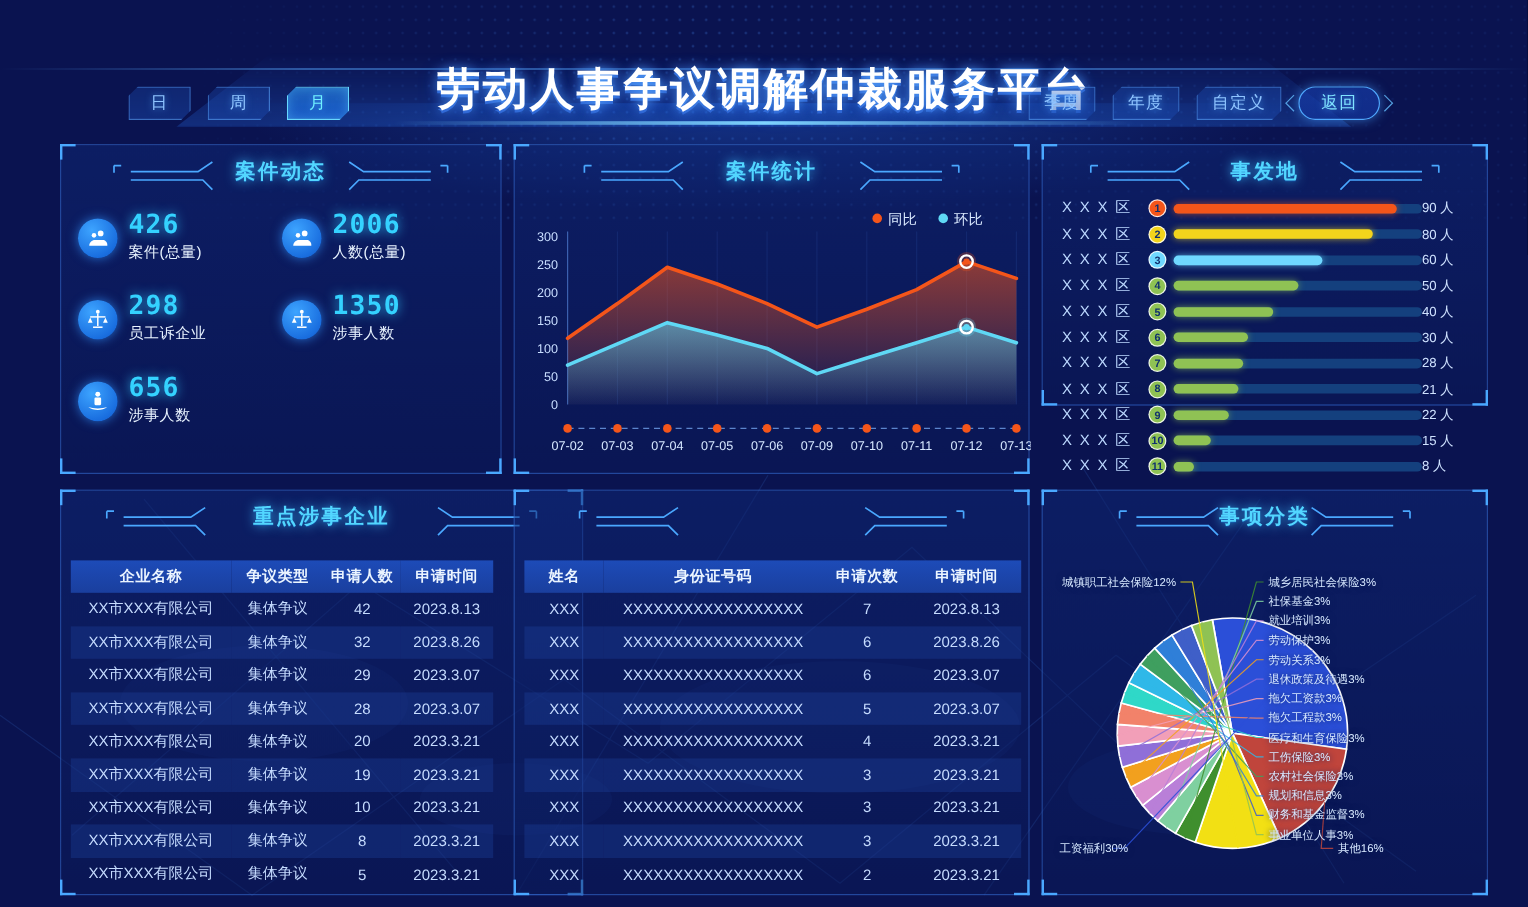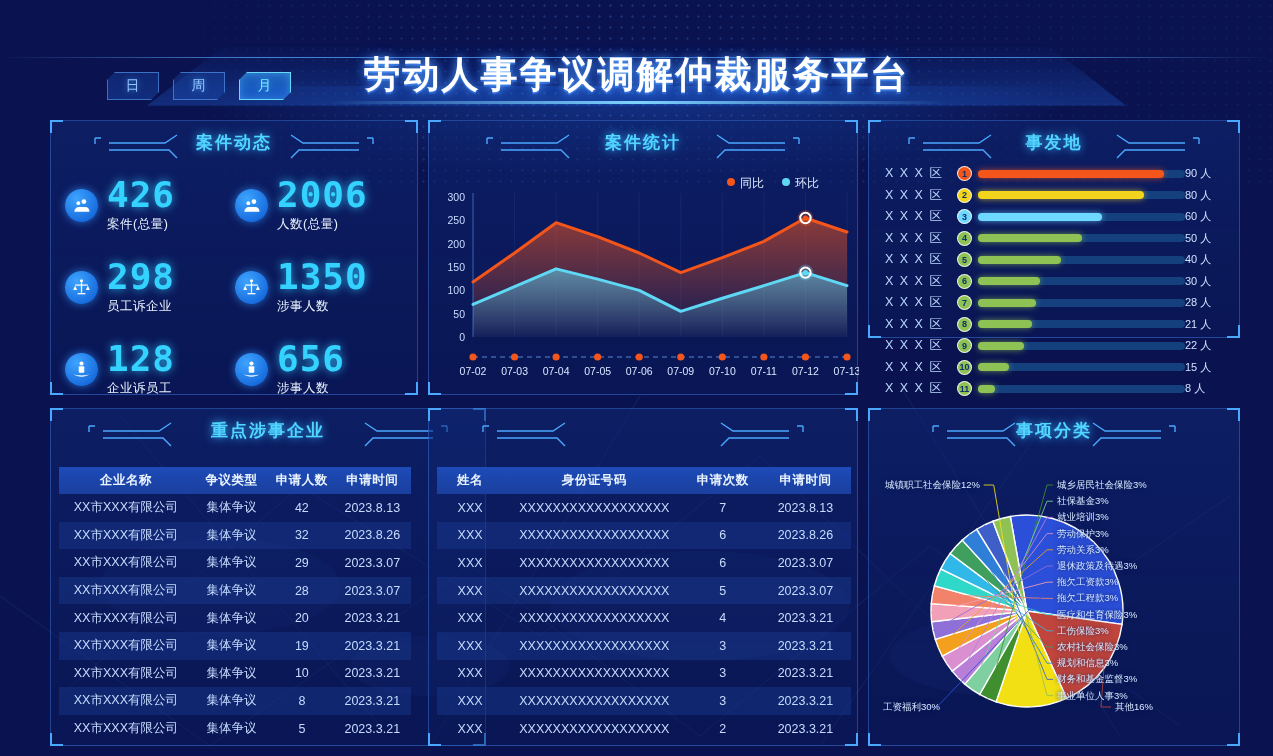--- a/index.html
+++ b/index.html
@@ -129,21 +129,21 @@
   .kpi-grid{ position:absolute; left:14px; top:56px; width:340px; display:grid; grid-template-columns:1fr 1fr; row-gap:26px; }
   .kpi{ display:flex; align-items:center; gap:9px; }
   .kpi-ic{
     width:33px; height:33px; border-radius:50%;
     background:radial-gradient(circle at 35% 30%, #3da4ff, #1a6fe0 70%, #1257c4);
     box-shadow:0 0 9px rgba(50,150,255,.7);
     display:flex; align-items:center; justify-content:center; flex:none;
   }
   .kpi-ic svg{ width:19px; height:19px; fill:#fff; }
   .kpi-num{
-    font-size:36px; font-weight:bold; line-height:1;
+    font-size:22px; font-weight:bold; line-height:1;
     font-family:"DejaVu Sans Mono","Liberation Mono",monospace;
     color:#34d2ff; letter-spacing:1px;
     text-shadow:0 0 10px rgba(50,200,255,.85);
   }
   .kpi-lbl{ font-size:12.5px; color:#e8f3ff; margin-top:3px; letter-spacing:.5px; }
 
   
   #panel-line{ left:428px; top:120px; width:430px; height:275px; }
   .legend{ position:absolute; right:38px; top:54px; display:flex; gap:18px; font-size:12px; color:#dbeaff; }
   .legend span.dot{ width:8px;height:8px;border-radius:50%;display:inline-block;margin-right:5px;vertical-align:1px;}
@@ -217,20 +217,28 @@
   <div class="hdr-band"></div>
   <div id="page-title">劳动人事争议调解仲裁服务平台</div>
   <div class="title-shine"></div>
 
   <div class="tabs left">
     <div class="tab">日</div>
     <div class="tab">周</div>
     <div class="tab active">月</div>
   </div>
 
+  <div class="tabs right">
+    <div class="tab">季度</div>
+    <div class="tab">年度</div>
+    <div class="tab">自定义</div>
+    <div class="pill-wrap">
+      <div class="tab pill">返回</div>
+    </div>
+  </div>
 </div>
 
 <div class="panel" id="panel-kpi">
   <i class="c tl"></i>
     <i class="c tr"></i>
     <i class="c bl"></i>
     <i class="c br"></i>
   <div class="ptitle">案件动态</div>
   <div class="tdeco" style="left:42px">
     <svg viewBox="0 0 86 26">
@@ -301,33 +309,20 @@
             <rect x="11.2" y="5.5" width="1.6" height="13"></rect>
             <rect x="4" y="8.2" width="16" height="1.5"></rect>
             <path d="M4 9.5 L1.5 15 h5z"></path>
             <path d="M20 9.5 L17.5 15 h5z"></path>
             <rect x="7" y="19" width="10" height="1.6"></rect>
           </svg>
       </div>
       <div>
         <div class="kpi-num">1350</div>
         <div class="kpi-lbl">涉事人数</div>
-      </div>
-    </div>
-    <div class="kpi">
-      <div class="kpi-ic">
-        <svg viewBox="0 0 24 24">
-            <circle cx="12" cy="4.5" r="2.6"></circle>
-            <rect x="8.5" y="8" width="7" height="8" rx="1.2"></rect>
-            <path d="M2 18 C7 22 17 22 22 18 C17 20 7 20 2 18z"></path>
-          </svg>
-      </div>
-      <div>
-        <div class="kpi-num">128</div>
-        <div class="kpi-lbl">企业诉员工</div>
       </div>
     </div>
     <div class="kpi">
       <div class="kpi-ic">
         <svg viewBox="0 0 24 24">
             <circle cx="12" cy="4.5" r="2.6"></circle>
             <rect x="8.5" y="8" width="7" height="8" rx="1.2"></rect>
             <path d="M2 18 C7 22 17 22 22 18 C17 20 7 20 2 18z"></path>
           </svg>
       </div>

